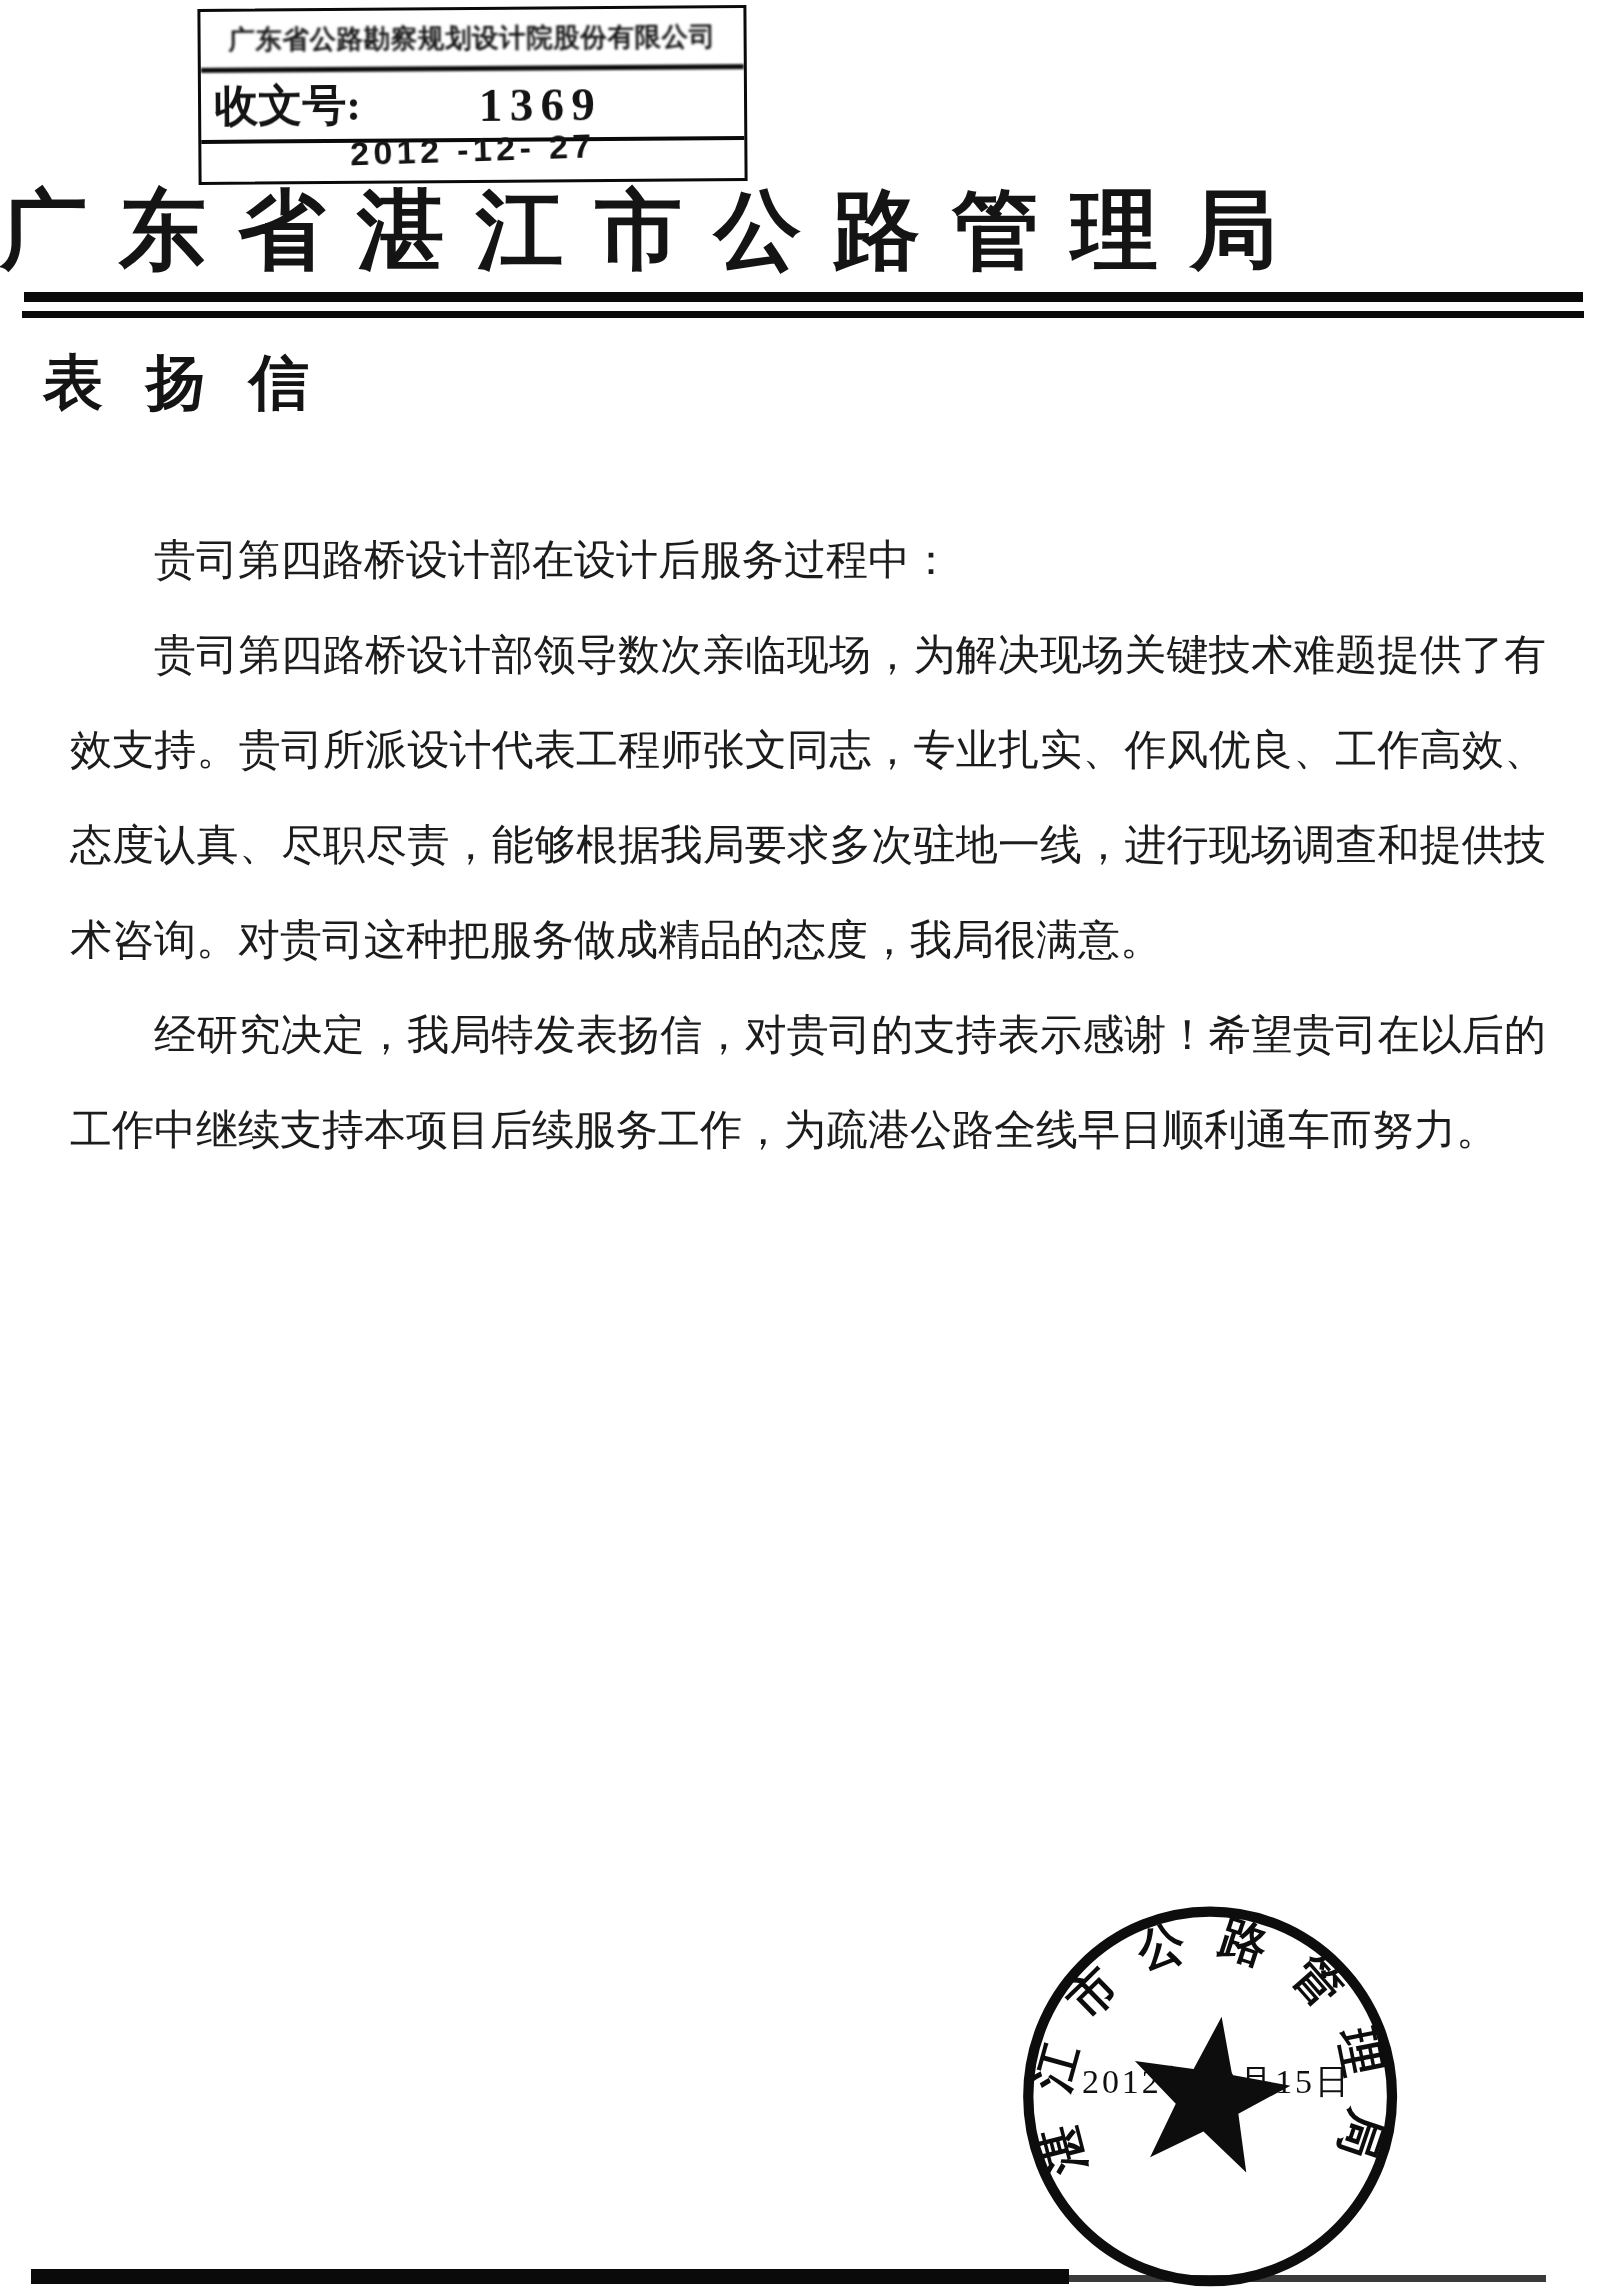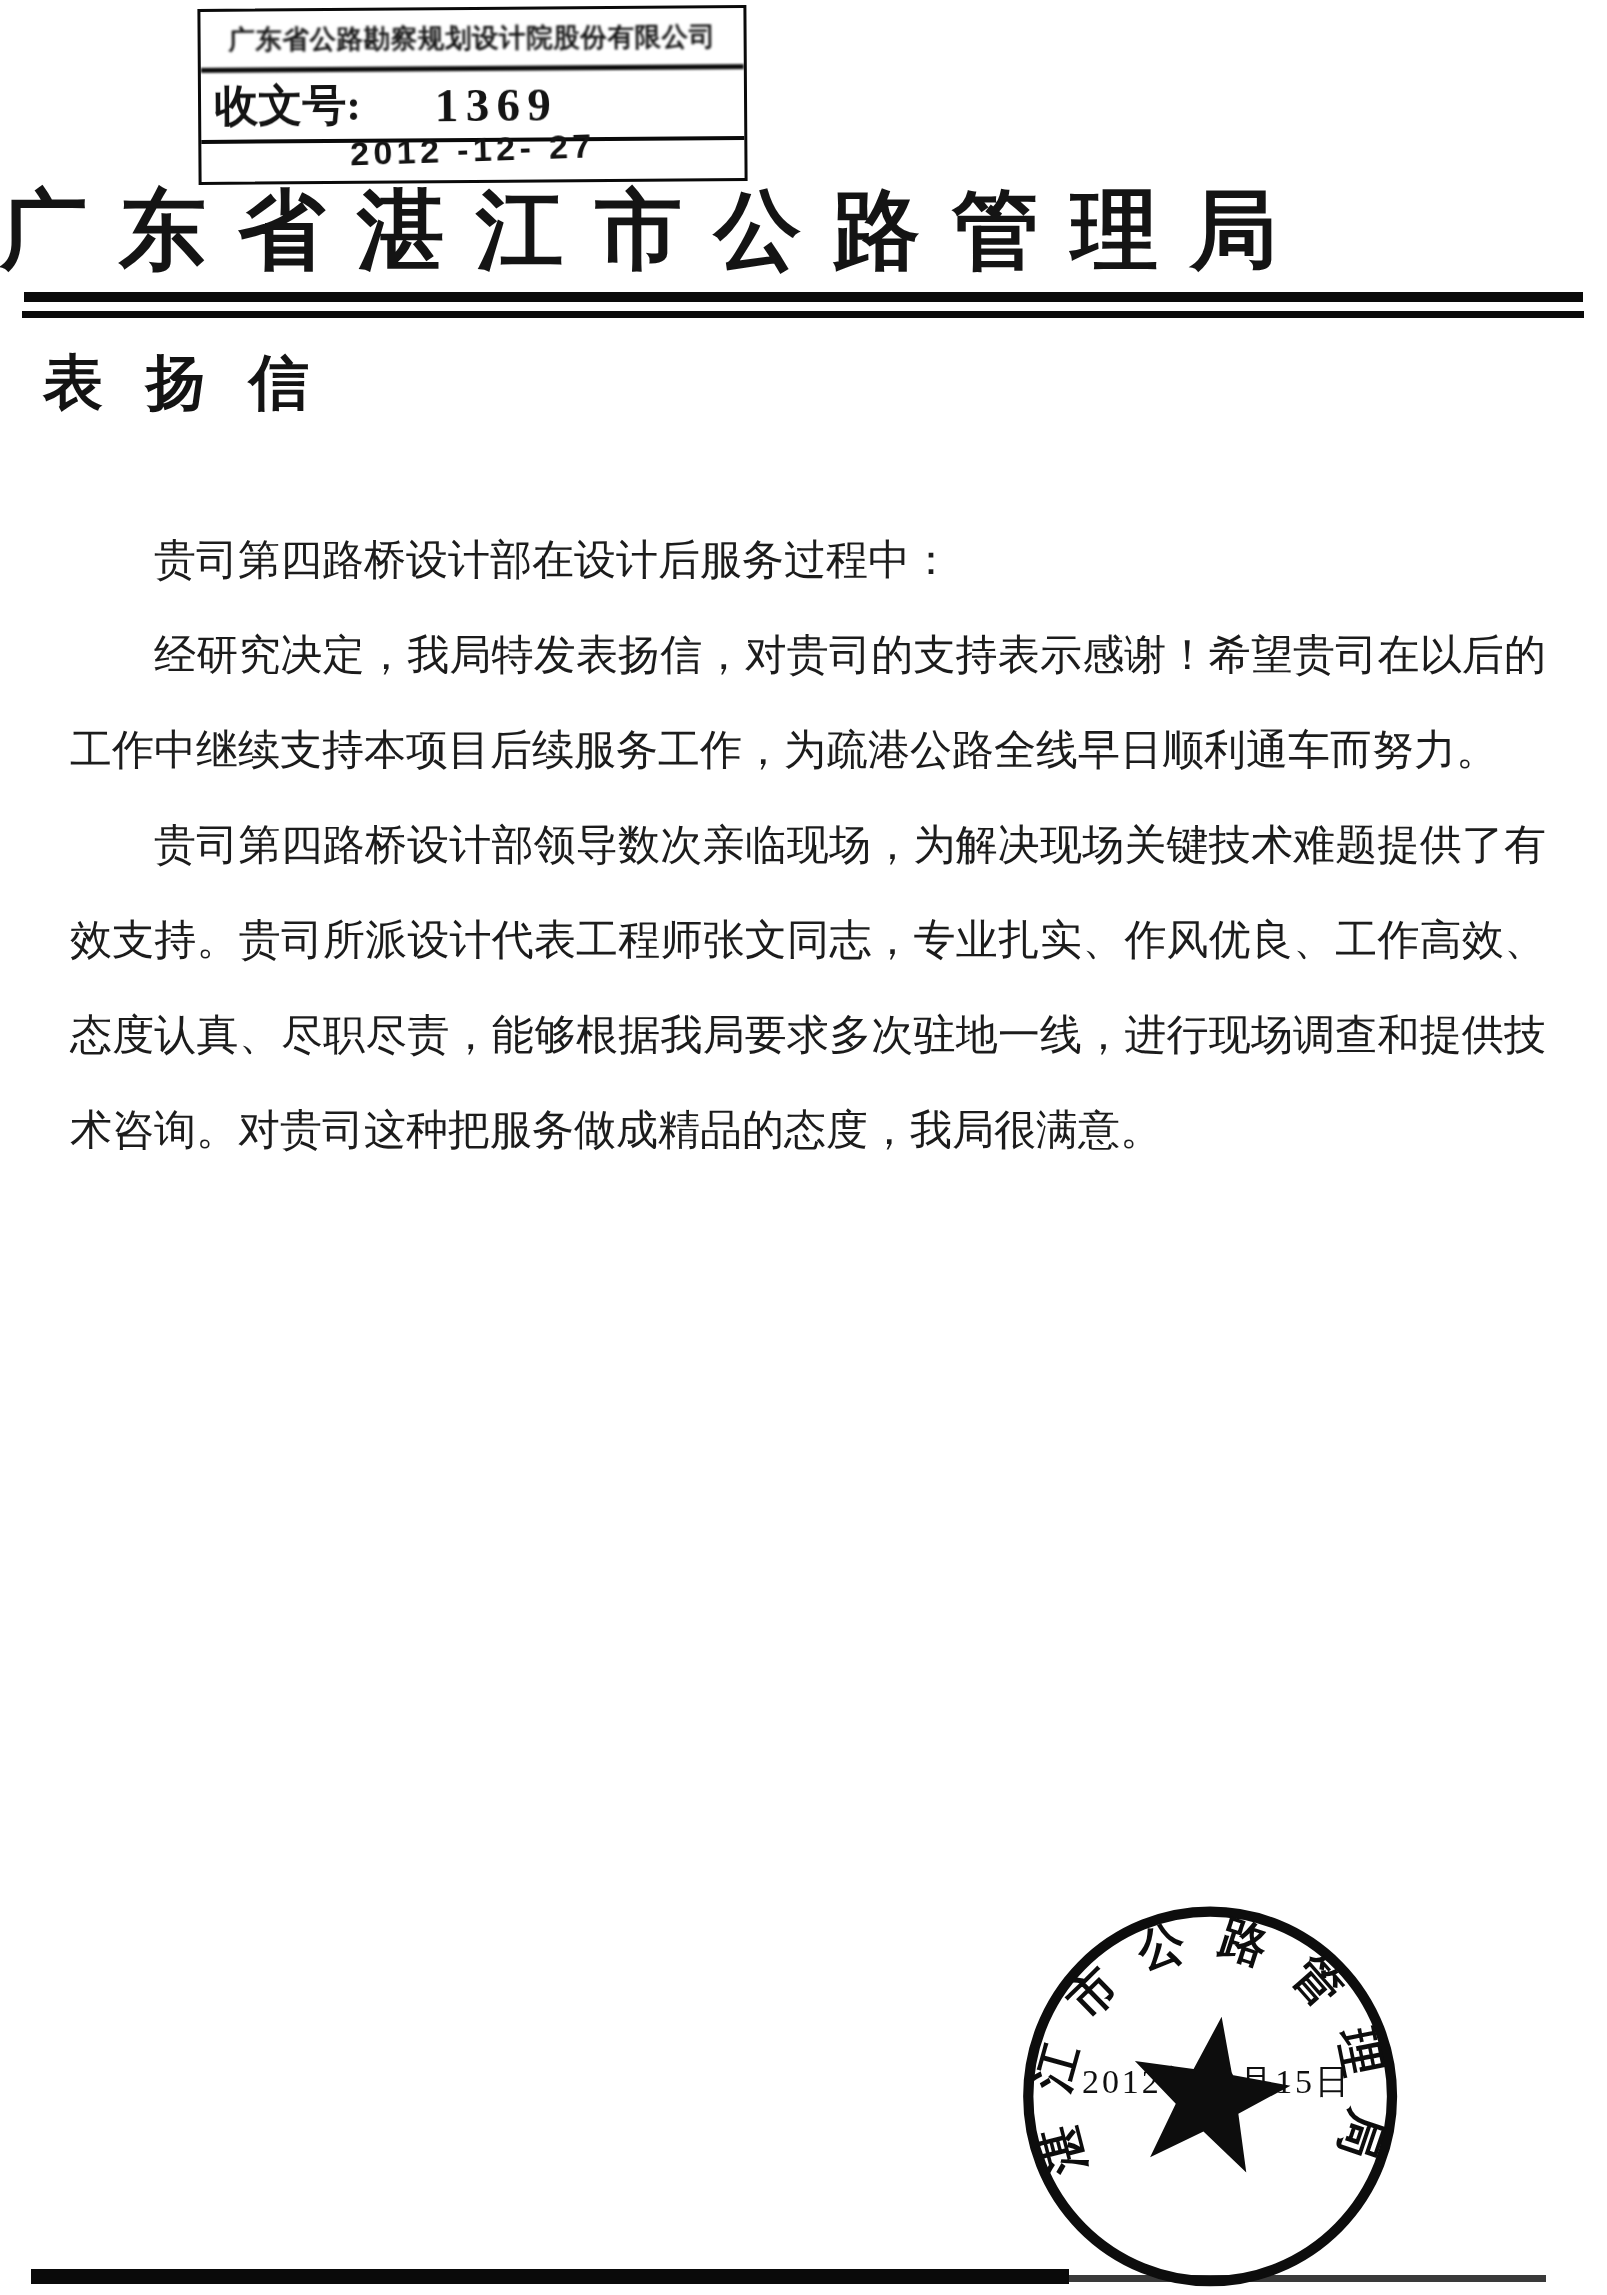--- a/index.html
+++ b/index.html
@@ -24,21 +24,21 @@
     font-weight:bold;font-size:26.4px;letter-spacing:0.7px;
     filter:blur(0.8px);
     white-space:nowrap;overflow:hidden;
   }
   .stamp-row2{
     height:67px;border-bottom:4.4px solid #0a0a0a;
     display:flex;align-items:center;
     font-weight:bold;
   }
   .stamp-doc-label{font-size:44px;margin-left:13.2px;filter:blur(0.4px);}
-  .stamp-doc-value{font-size:47px;letter-spacing:7.3px;margin-left:74px;filter:blur(0.3px);font-family:Liberation Serif, serif;}
+  .stamp-doc-value{font-size:47px;letter-spacing:7.3px;margin-left:118px;filter:blur(0.3px);font-family:Liberation Serif, serif;}
   .stamp-row3{
     height:34px;
     display:flex;align-items:flex-start;justify-content:center;
   }
   .stamp-date{
     font-size:34px;font-weight:bold;letter-spacing:4.4px;
     font-family:"Liberation Sans", sans-serif;
     transform:rotate(-1.5deg) translateY(-11.7px);
     filter:blur(0.3px);
     white-space:nowrap;
@@ -99,22 +99,22 @@
 
   <div class="org-title">广东省湛江市公路管理局</div>
 
   <div class="rule-thick"></div>
   <div class="rule-thin"></div>
 
   <div class="letter-title">表扬信</div>
 
   <div class="body-text">
     <p class="salutation">贵司第四路桥设计部在设计后服务过程中：</p>
+    <p>贵司第四路桥设计部领导数次亲临现场，为解决现场关键技术难题提供了有效支持。贵司所派设计代表工程师张文同志，专业扎实、作风优良、工作高效、态度认真、尽职尽责，能够根据我局要求多次驻地一线，进行现场调查和提供技术咨询。对贵司这种把服务做成精品的态度，我局很满意。</p>
     <p>经研究决定，我局特发表扬信，对贵司的支持表示感谢！希望贵司在以后的工作中继续支持本项目后续服务工作，为疏港公路全线早日顺利通车而努力。</p>
-    <p>贵司第四路桥设计部领导数次亲临现场，为解决现场关键技术难题提供了有效支持。贵司所派设计代表工程师张文同志，专业扎实、作风优良、工作高效、态度认真、尽职尽责，能够根据我局要求多次驻地一线，进行现场调查和提供技术咨询。对贵司这种把服务做成精品的态度，我局很满意。</p>
   </div>
 
   <div class="seal">
     <svg width="385" height="385" viewBox="0 0 525 525">
       <ellipse cx="262" cy="261" rx="248" ry="252" fill="none" stroke="#0d0d0d" stroke-width="14"></ellipse>
       <defs>
         <path id="sealArc" d="M 97 357 A 190 193 0 1 1 427 357" fill="none"></path>
       </defs>
       <text class="seal-ring-text">
         <textPath href="#sealArc" startOffset="0">湛江市公路管理局</textPath>

